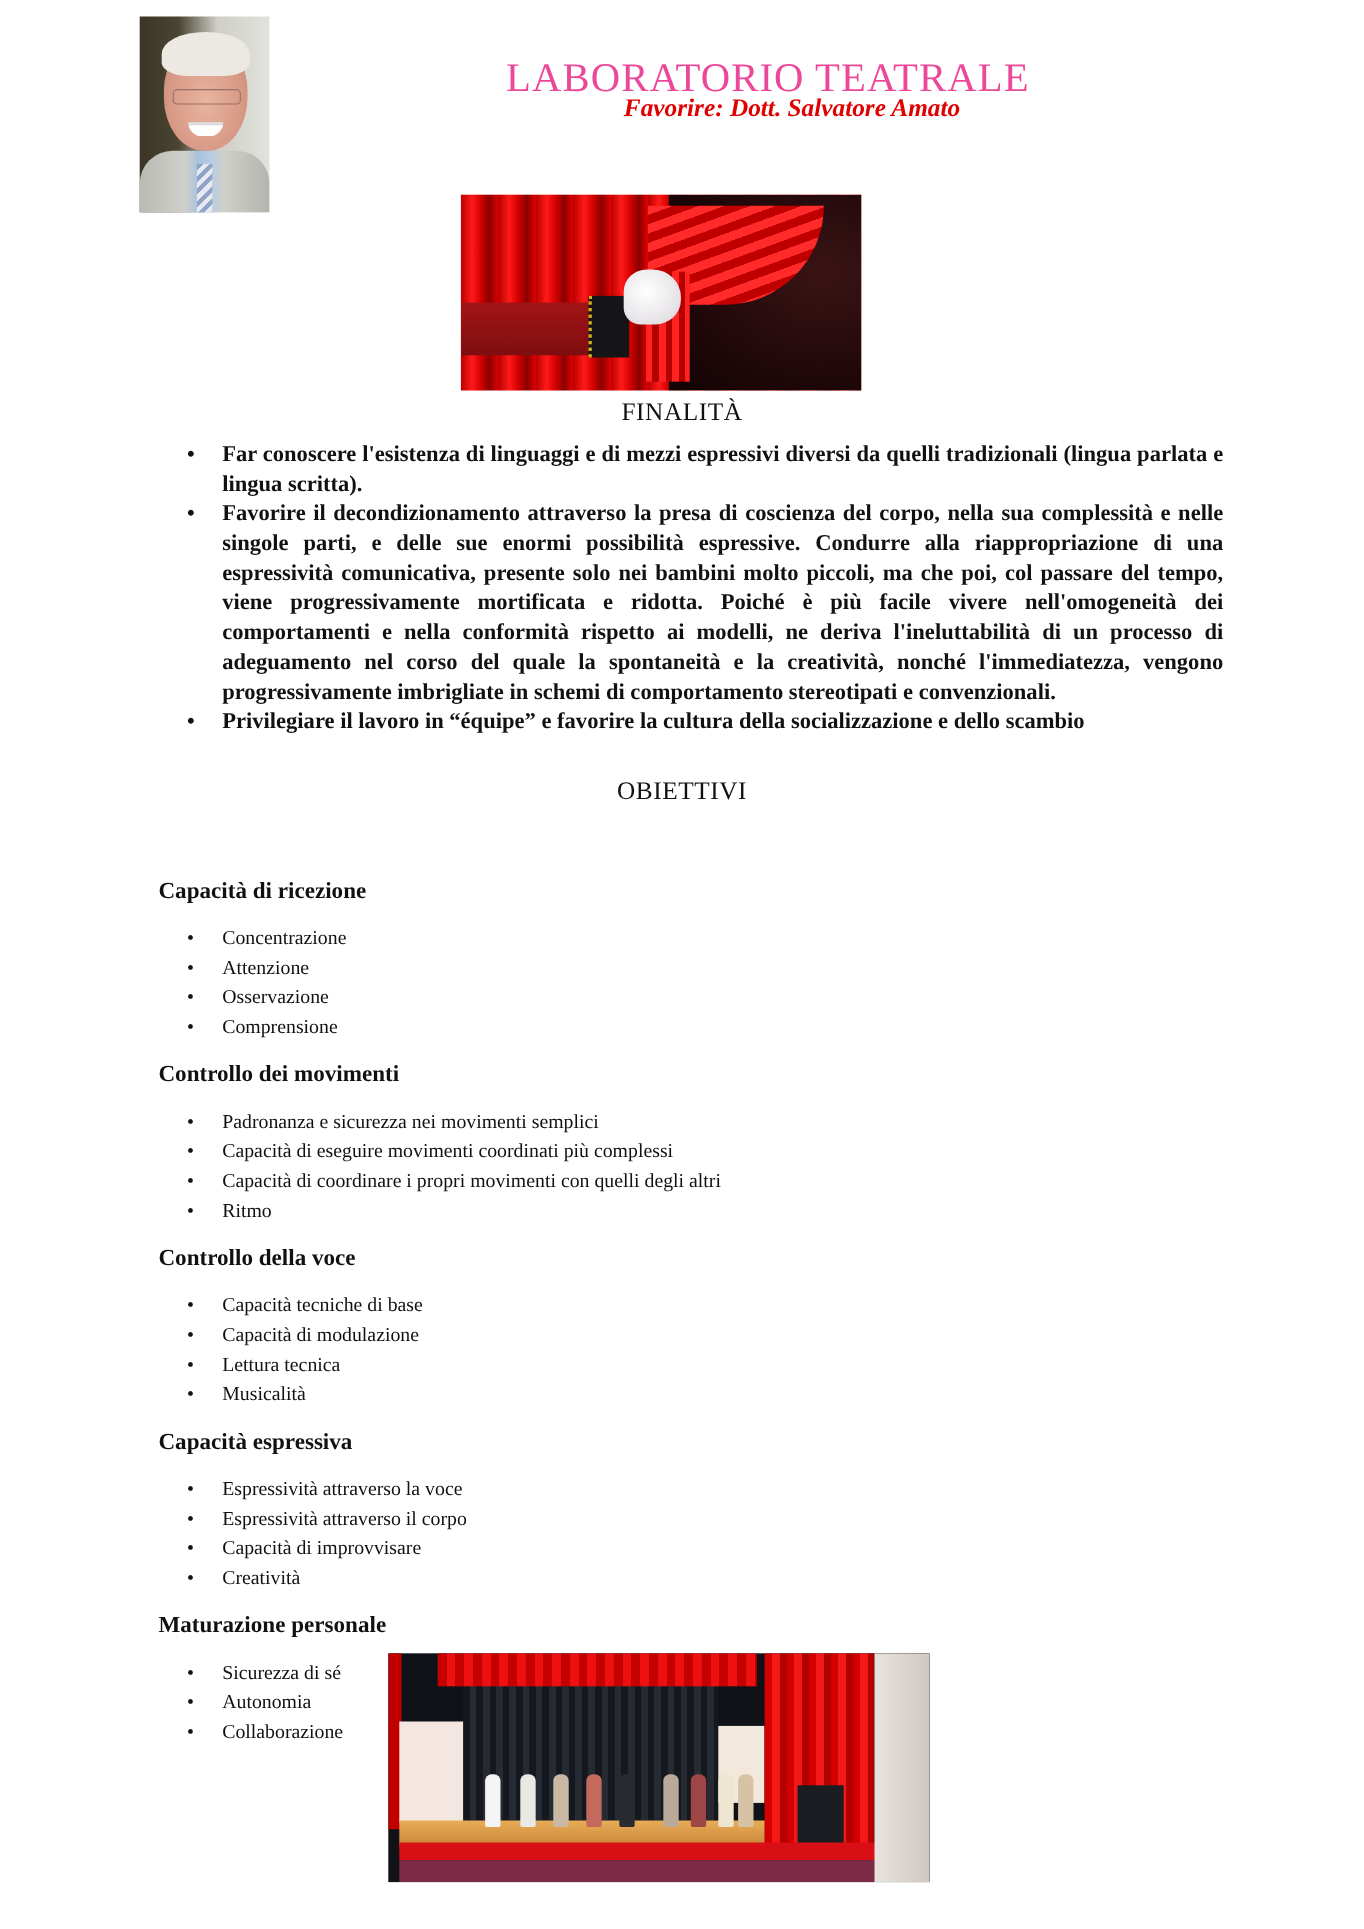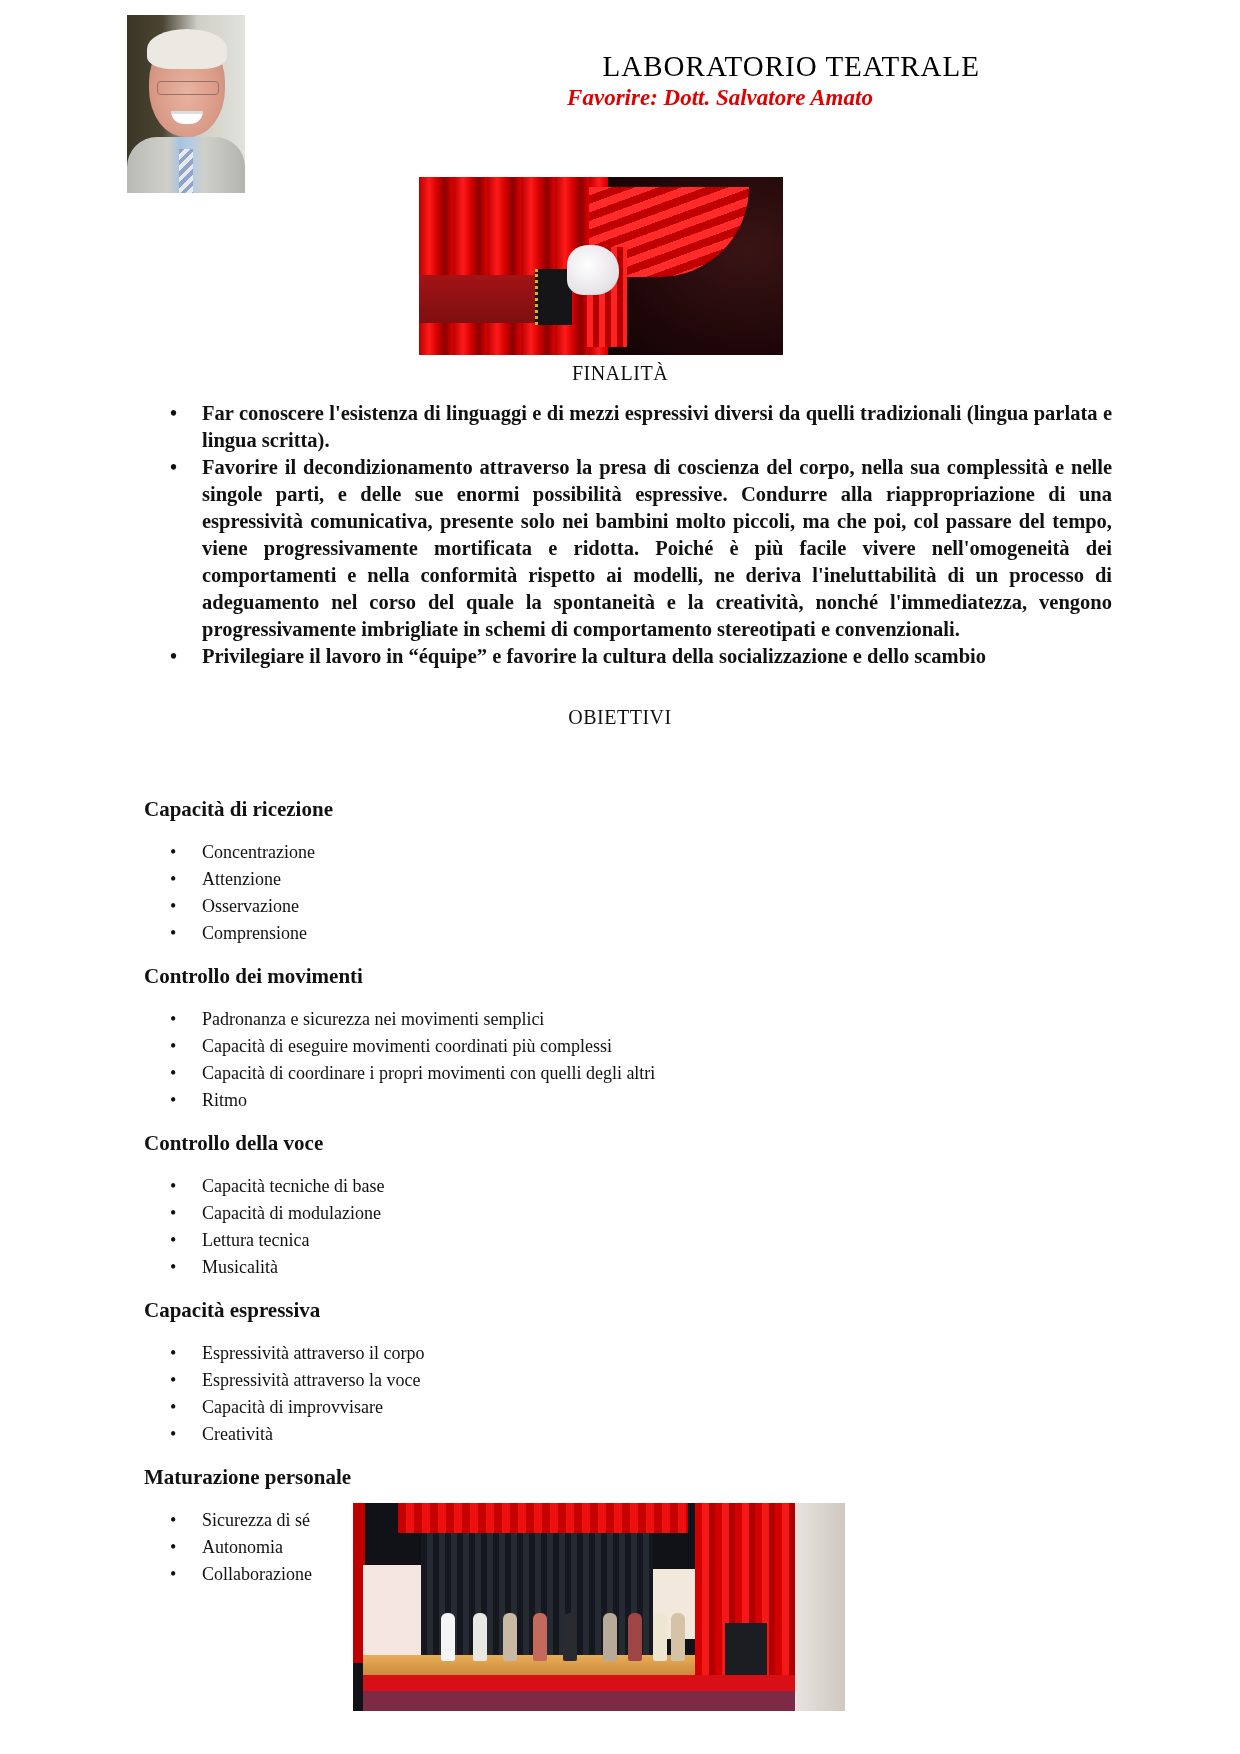--- a/index.html
+++ b/index.html
@@ -36,22 +36,22 @@
     background: linear-gradient(90deg, #b9bab3 0%, #cfd0c9 35%, #a9c3de 45%, #b7cce3 55%, #cfd0c9 65%, #b3b4ad 100%);
     border-radius: 30px 30px 0 0;
   }
   .portrait .tie {
     position: absolute; left: 52px; top: 134px; width: 14px; height: 48px;
     background: repeating-linear-gradient(135deg, #8fa4c8 0 4px, #e6e9f0 4px 8px);
   }
 
   
   .title {
-    left: 460px; top: 50px; width: 520px; text-align: right;
-    font-size: 29px; letter-spacing: 1px; color: #000000;
+    left: 460px; top: 50px; width: 520px; text-align: left;
+    font-size: 37px; letter-spacing: 1px; color: #ec4899;
   }
   .subtitle {
     left: 460px; top: 85px; width: 520px; text-align: center;
     font-size: 23px; font-style: italic; font-weight: bold; color: #e00000;
   }
 
   
   .curtain {
     left: 419px; top: 177px; width: 364px; height: 178px; overflow: hidden;
     background:
@@ -80,21 +80,21 @@
   }
   .curtain .glove {
     position: absolute; left: 148px; top: 68px; width: 52px; height: 50px;
     background: radial-gradient(ellipse at 40% 40%, #ffffff 0%, #e5e2e6 70%, #c9c4cc 100%);
     border-radius: 40% 50% 45% 30%;
   }
 
   
   .section-heading {
     position: absolute; left: 0; width: 1240px; text-align: center;
-    font-size: 20px; letter-spacing: 0.5px;
+    font-size: 23px; letter-spacing: 0.5px;
   }
   .finalita-list {
     left: 202px; top: 400px; width: 910px; margin: 0; padding: 0; list-style: none;
     font-size: 20.5px; line-height: 27px; font-weight: bold;
   }
   .finalita-list li { position: relative; text-align: justify; }
   .finalita-list li::before {
     content: "\2022"; position: absolute; left: -32px; top: 0; font-size: 20px;
   }
 
@@ -208,22 +208,22 @@
     <ul class="group-list">
       <li>Capacità tecniche di base</li>
       <li>Capacità di modulazione</li>
       <li>Lettura tecnica</li>
       <li>Musicalità</li>
     </ul>
   </div>
   <div>
     <p class="group-title">Capacità espressiva</p>
     <ul class="group-list">
+      <li>Espressività attraverso la voce</li>
       <li>Espressività attraverso il corpo</li>
-      <li>Espressività attraverso la voce</li>
       <li>Capacità di improvvisare</li>
       <li>Creatività</li>
     </ul>
   </div>
   <div>
     <p class="group-title">Maturazione personale</p>
     <ul class="group-list">
       <li>Sicurezza di sé</li>
       <li>Autonomia</li>
       <li>Collaborazione</li>

